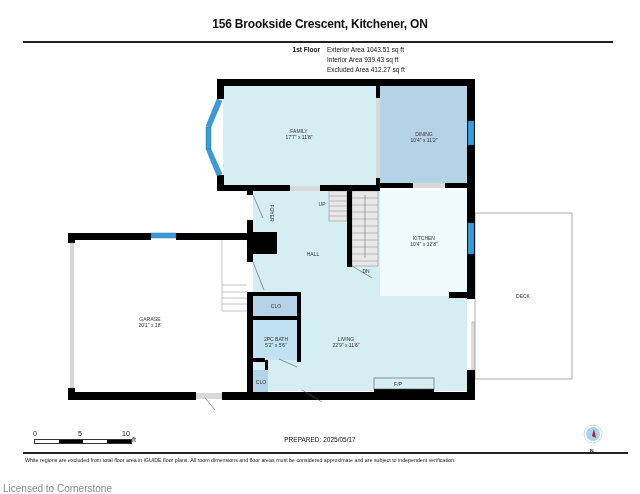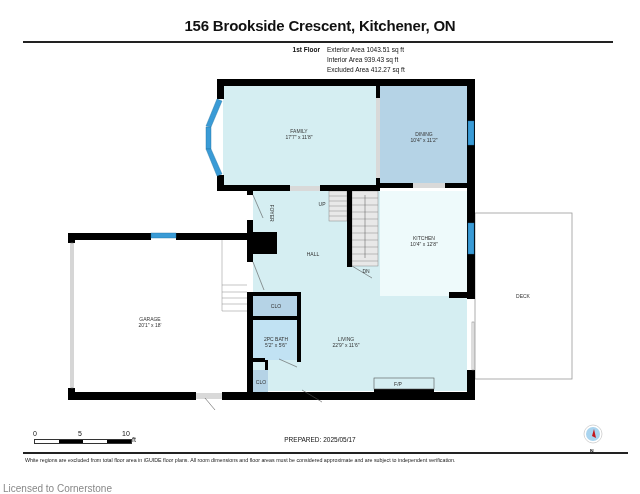--- a/index.html
+++ b/index.html
@@ -1,17 +1,17 @@
 <!DOCTYPE html>
 <html><head>
 <meta charset="utf-8">
 <style>
   html, body { margin: 0; padding: 0; background: #ffffff; }
   body { width: 640px; height: 494px; position: relative; overflow: hidden; font-family: "Liberation Sans", sans-serif; color: #111; }
-  .title { position: absolute; top: 17px; left: 0; width: 640px; text-align: center; font-size: 15px; font-weight: bold; letter-spacing: -0.2px; }
+  .title { position: absolute; top: 17px; left: 0; width: 640px; text-align: center; font-size: 12px; font-weight: bold; letter-spacing: -0.2px; }
   .rule { position: absolute; left: 23px; height: 1.5px; background: #222; }
   .area-block { position: absolute; top: 45px; left: 278px; font-size: 6.5px; line-height: 10px; }
   .area-block .floor { position: absolute; left: 0; top: 0; font-weight: bold; width: 42px; text-align: right; }
   .area-block .lines { position: absolute; left: 49px; top: 0; white-space: nowrap; }
   svg.plan { position: absolute; left: 0; top: 0; }
   .rlabel { font-family: "Liberation Sans", sans-serif; font-size: 5px; fill: #333; text-anchor: middle; }
   .scale { position: absolute; left: 30px; top: 430px; width: 110px; height: 14px; font-size: 7px; }
   .scale span { position: absolute; top: 0; }
   .scalebar { position: absolute; top: 9px; left: 4px; width: 96px; height: 3px; border: 0.6px solid #333; background: linear-gradient(to right, #fff 0 25%, #000 25% 50%, #fff 50% 75%, #000 75% 100%); }
   .prepared { position: absolute; top: 436px; left: 0; width: 640px; text-align: center; font-size: 6.5px; }

